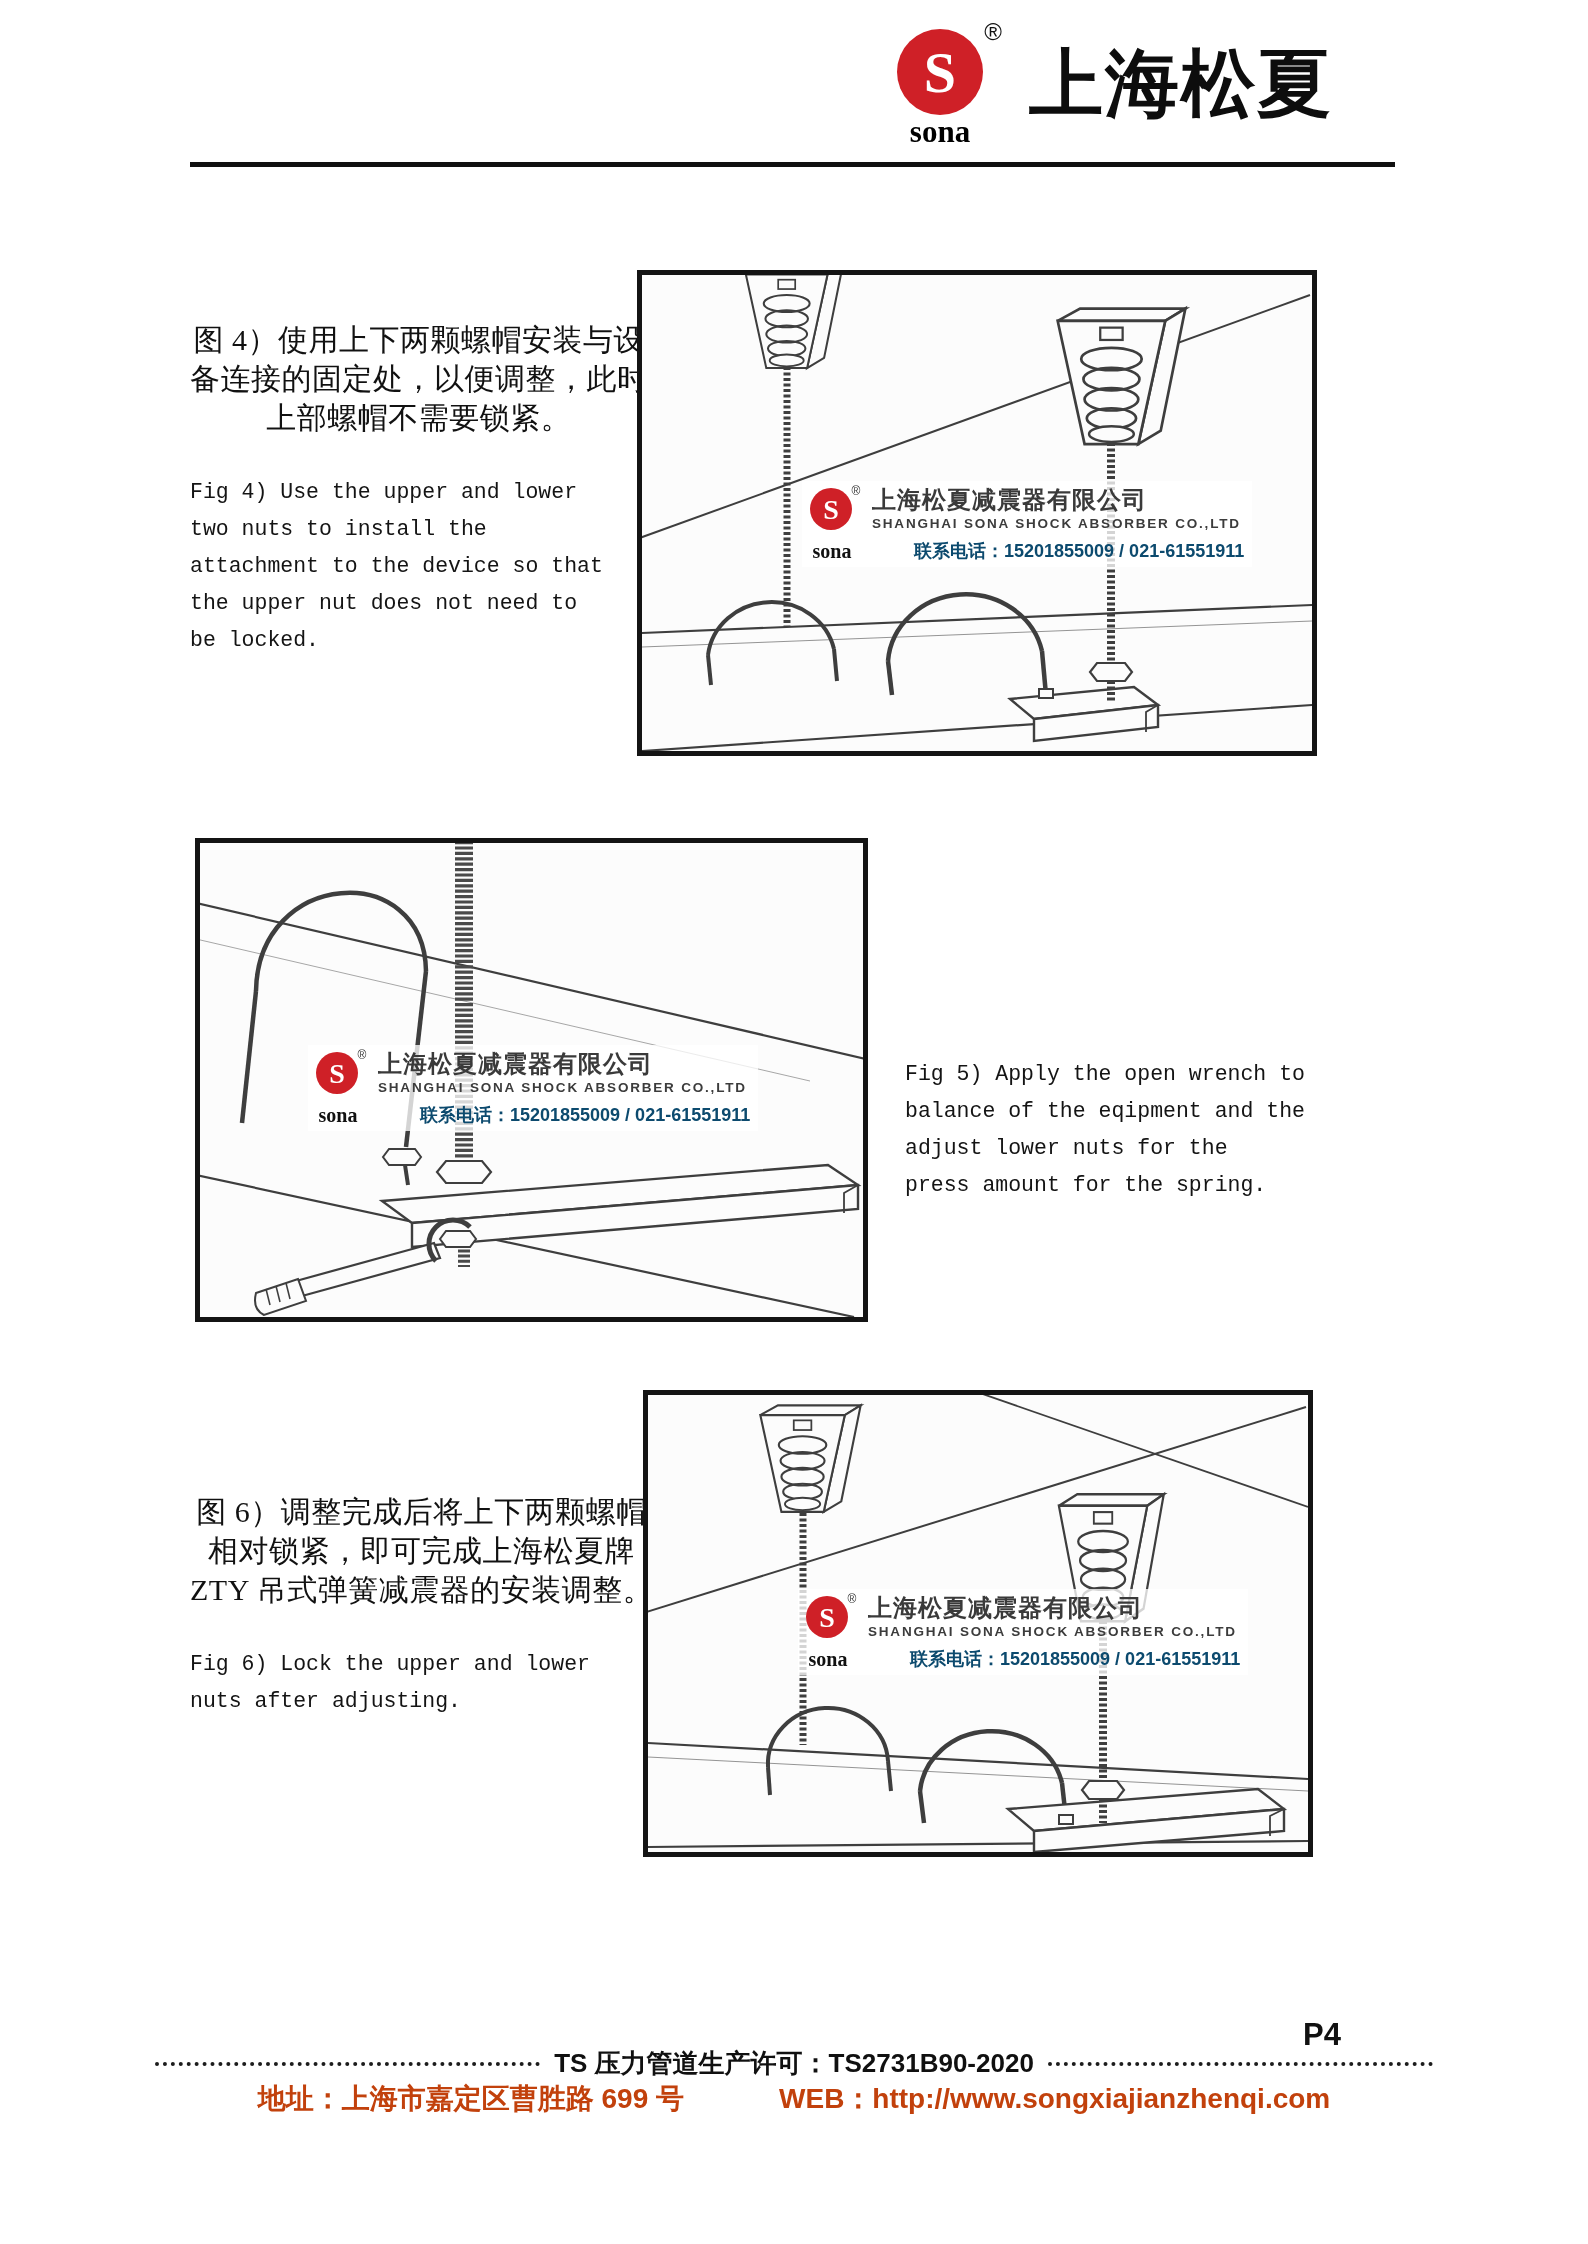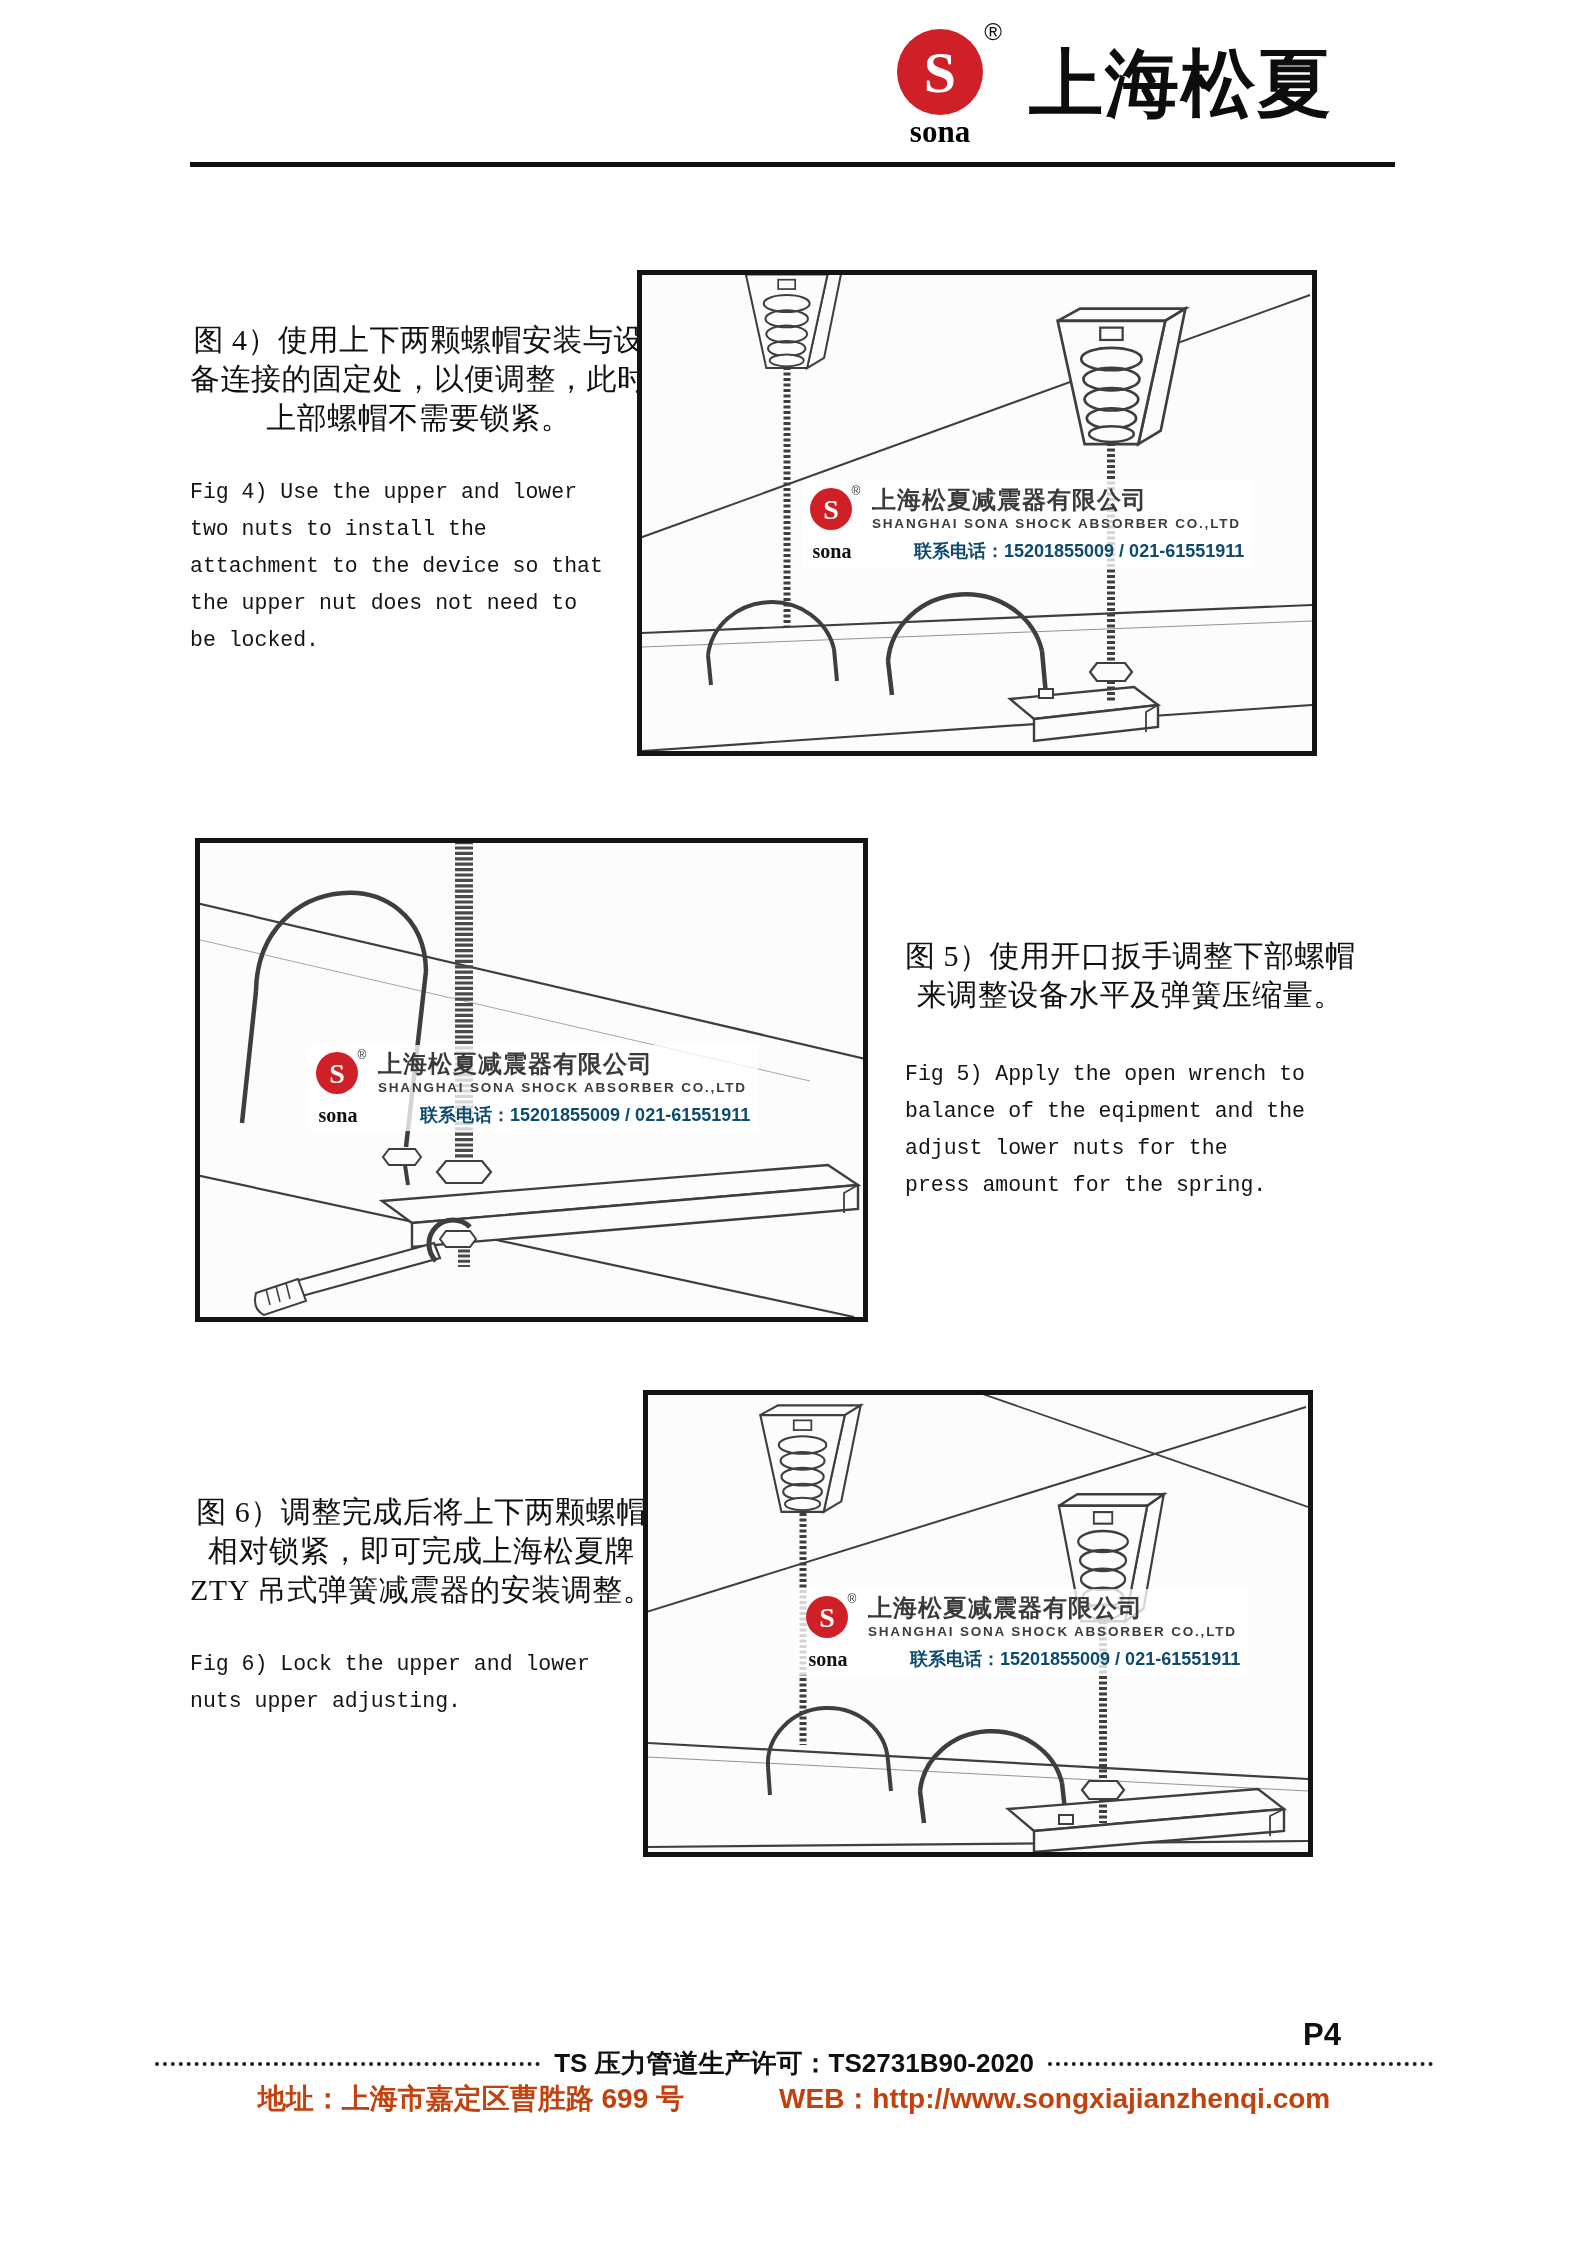--- a/index.html
+++ b/index.html
@@ -179,39 +179,35 @@
         <text x="26" y="74" text-anchor="middle" font-family="Liberation Serif, serif" font-weight="bold" font-size="20" fill="#111">sona</text>
       </svg>
       <div class="wm-lines">
         <div class="wm-cn">上海松夏减震器有限公司</div>
         <div class="wm-en">SHANGHAI SONA SHOCK ABSORBER CO.,LTD</div>
         <div class="wm-tel">联系电话：15201855009 / 021-61551911</div>
       </div>
     </div>
   </div>
 
-  <div class="txt-cn" style="left:905px;top:936px;">
-    <div>图 5）使用开口扳手调整下部螺帽</div>
-    <div>来调整设备水平及弹簧压缩量。</div>
-  </div>
   <div class="txt-en" style="left:905px;top:1056px;">
     <div>Fig 5) Apply the open wrench to</div>
     <div>balance of the eqipment and the</div>
     <div>adjust lower nuts for the</div>
     <div>press amount for the spring.</div>
   </div>
 
   <div class="txt-cn" style="left:190px;top:1492px;">
     <div>图 6）调整完成后将上下两颗螺帽</div>
     <div>相对锁紧，即可完成上海松夏牌</div>
     <div>ZTY 吊式弹簧减震器的安装调整。</div>
   </div>
   <div class="txt-en" style="left:190px;top:1646px;">
     <div>Fig 6) Lock the upper and lower</div>
-    <div>nuts upper adjusting.</div>
+    <div>nuts after adjusting.</div>
   </div>
 
   <div class="fig" style="left:643px;top:1390px;width:670px;height:467px;">
     <svg width="660" height="457" viewBox="0 0 660 457">
       <defs>
         <g id="iso3">
           <path class="fill" stroke-width="2.4" d="M14,16 L34,5 L128,5 L110,16 Z"></path>
           <path class="fill" stroke-width="2.4" d="M110,16 L128,5 L106,114 L86,126 Z" fill="#efefef"></path>
           <path class="fill" stroke-width="2.4" d="M14,16 L110,16 L86,126 L38,126 Z"></path>
           <rect class="fill" stroke-width="2" x="52" y="22" width="20" height="11"></rect>

